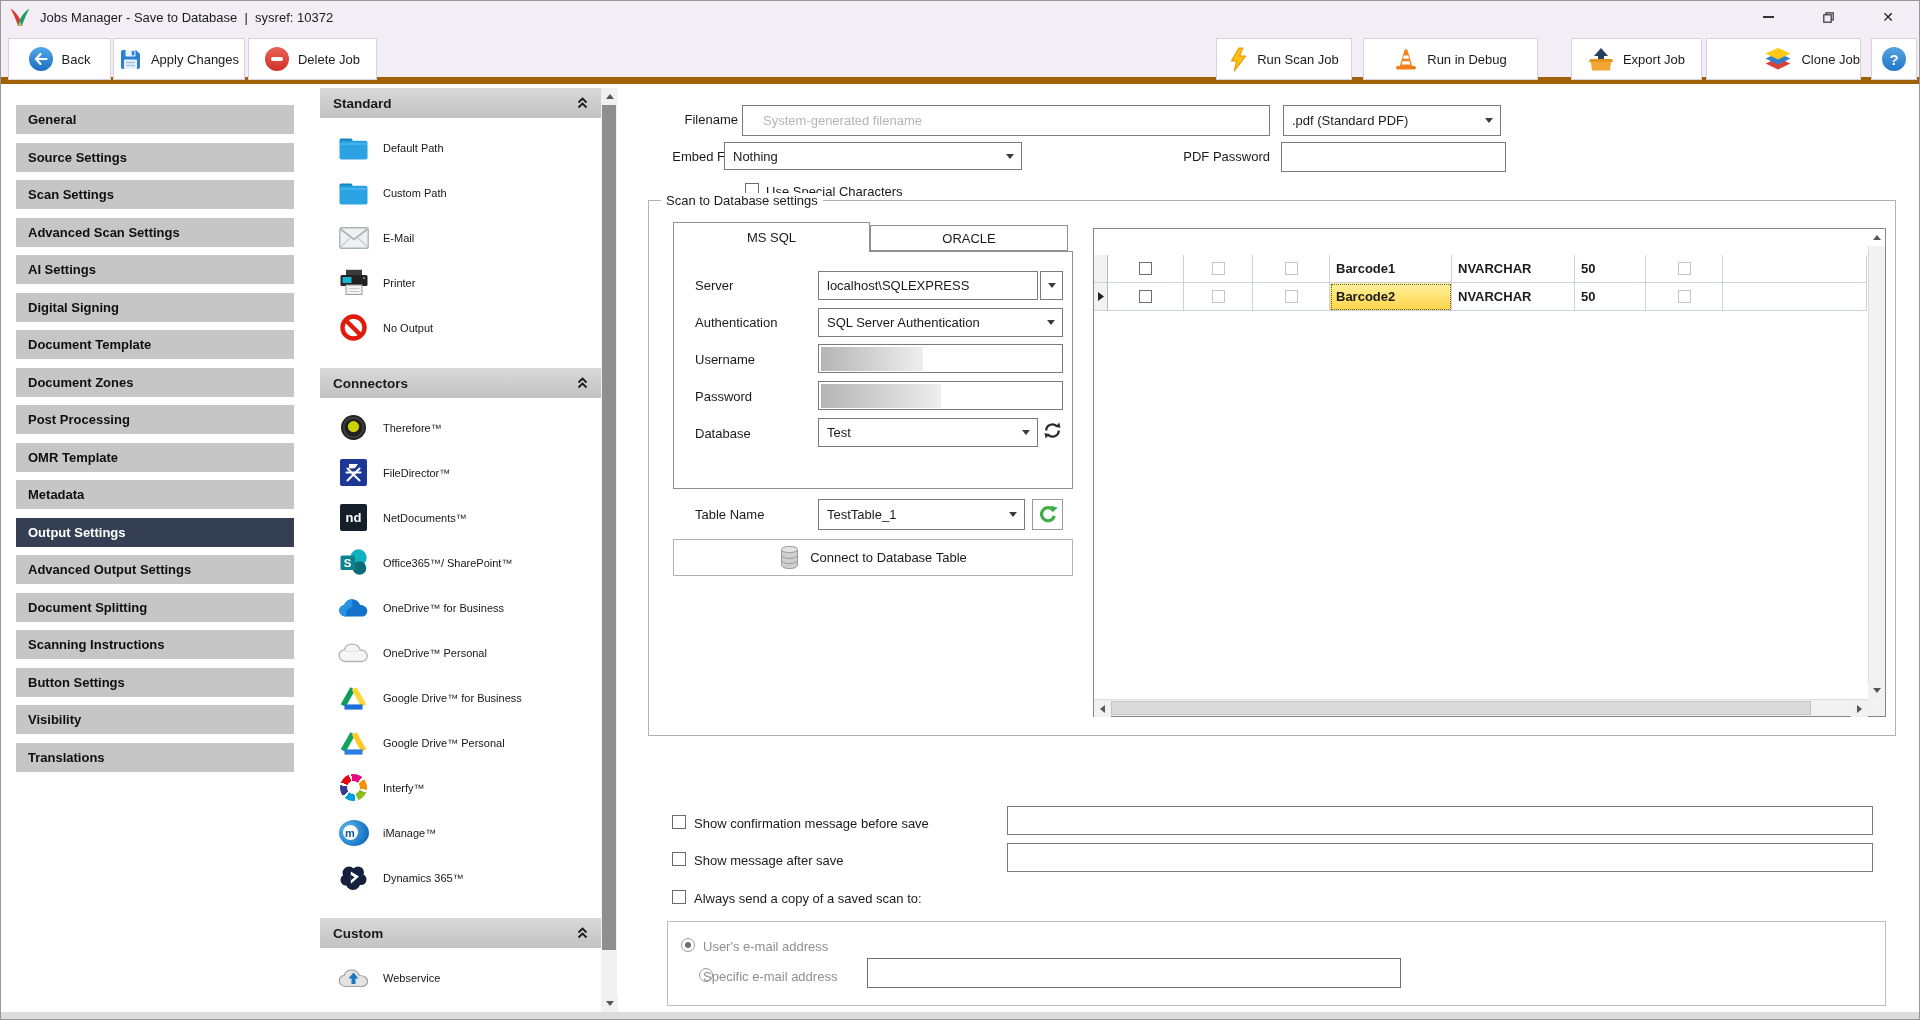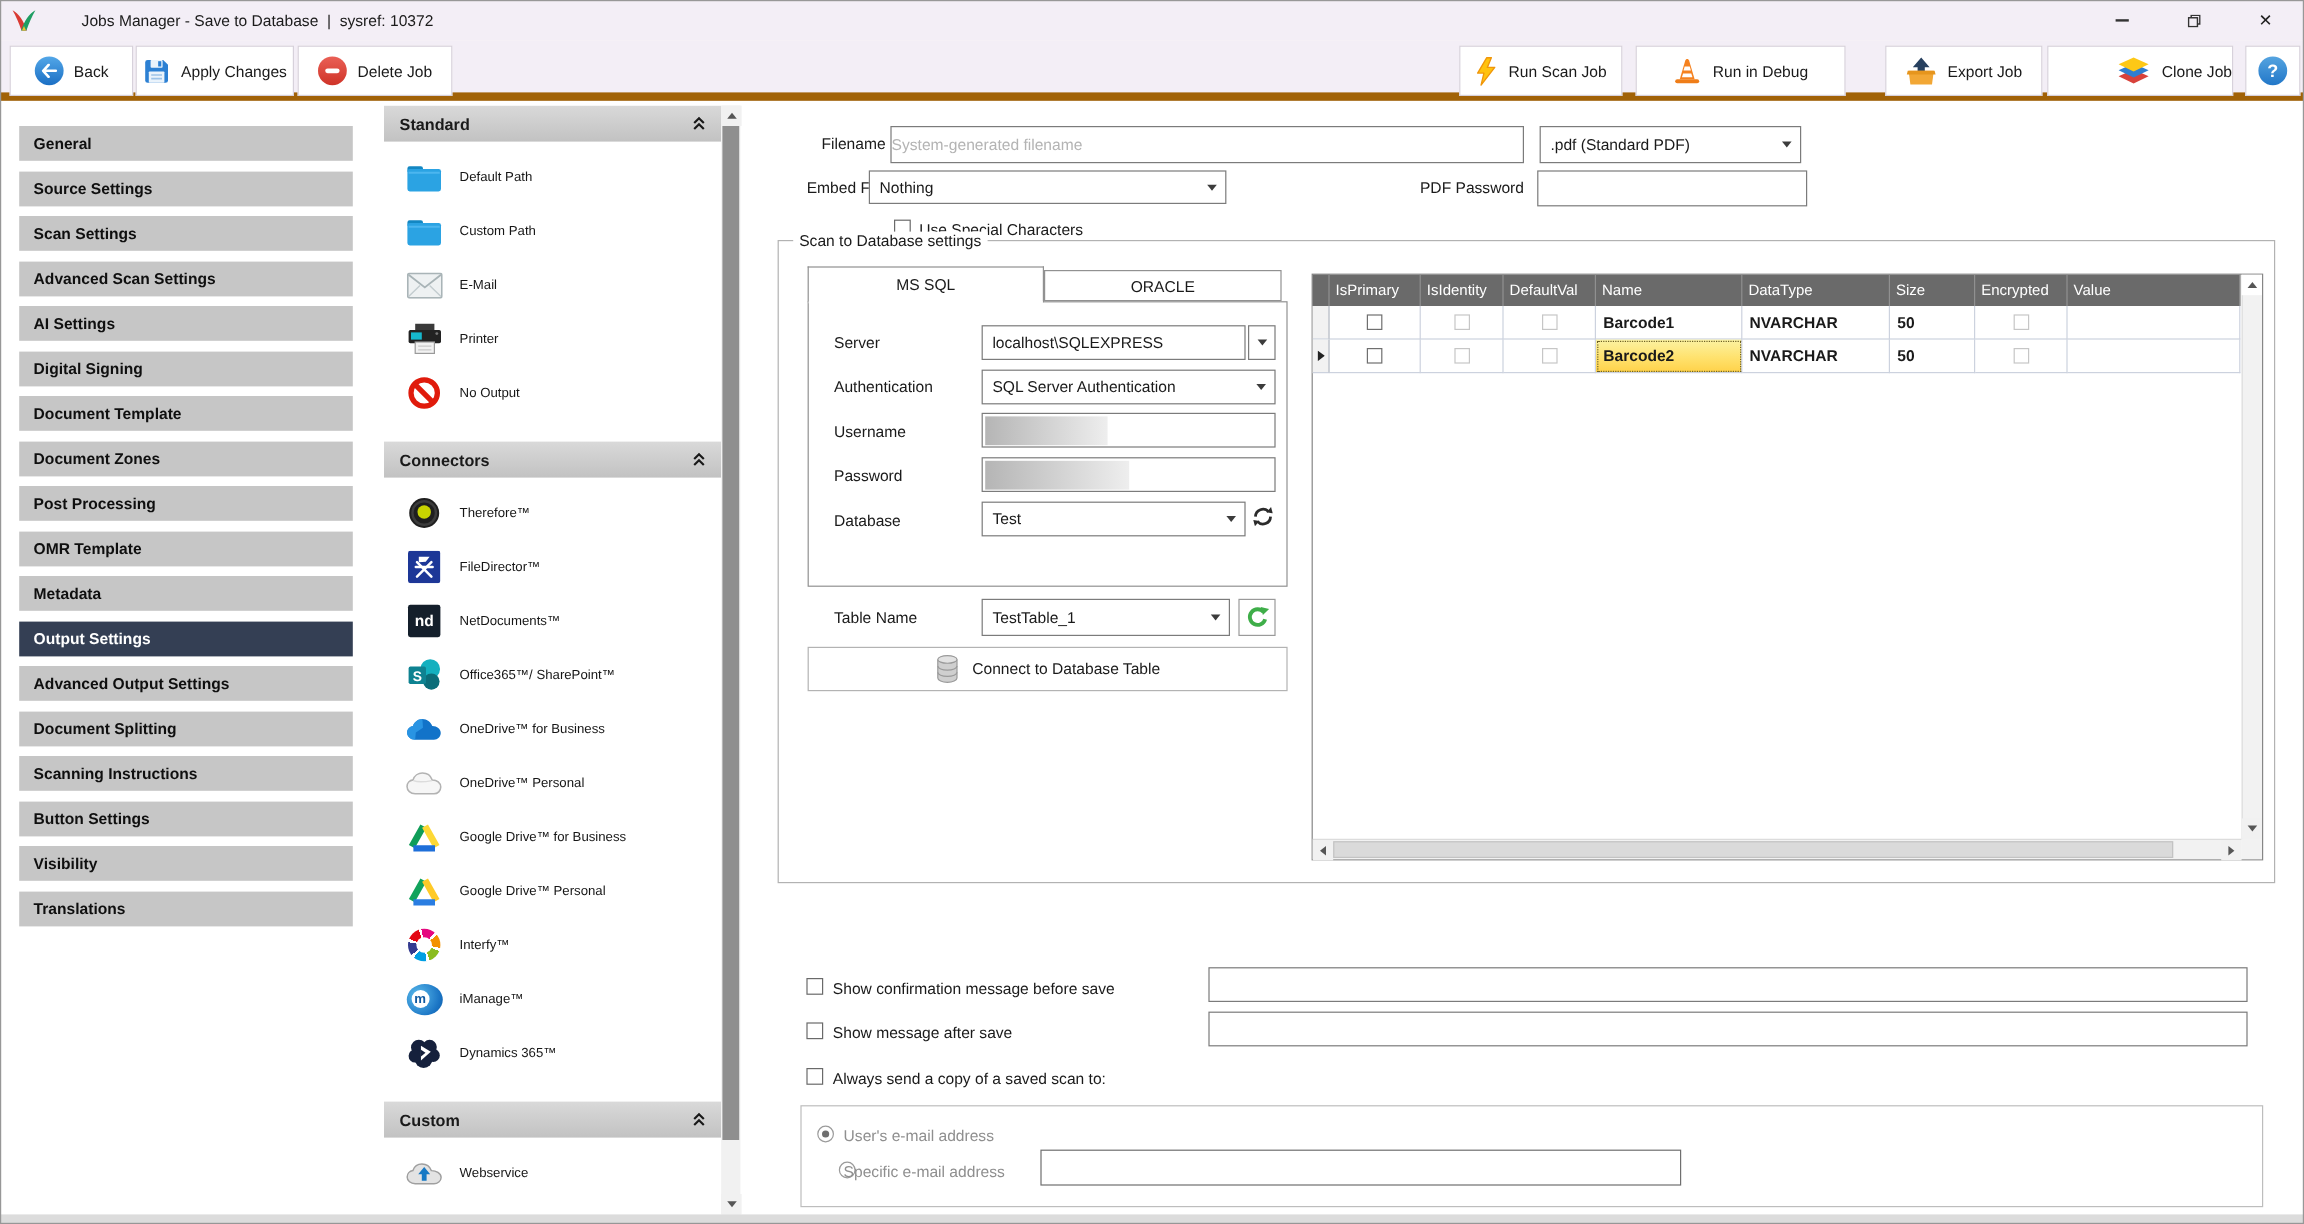--- a/index.html
+++ b/index.html
@@ -2,21 +2,21 @@
 <html><head>
 <meta charset="utf-8">
 <style>
   *{margin:0;padding:0;box-sizing:border-box;}
   html,body{width:1920px;height:1020px;}
   body{font-family:"Liberation Sans","DejaVu Sans",sans-serif;font-size:13px;color:#1a1a1a;background:#fff;position:relative;overflow:hidden;}
   .abs{position:absolute;}
   .frame{position:absolute;inset:0;border:1px solid #979797;pointer-events:none;z-index:99;}
 
   
-  .titlebar{position:absolute;left:0;top:0;width:1920px;height:34px;background:#f3eef6;display:flex;align-items:center;gap:28px;}
+  .titlebar{position:absolute;left:0;top:0;width:1920px;height:34px;background:#f3eef6;display:flex;align-items:center;}
   .app-icon{margin:0 9px 0 9px;display:flex;}
   .title-text{font-size:13px;color:#1b1b1b;white-space:pre;}
   .win-controls{position:absolute;right:2px;top:0;height:34px;display:flex;}
   .win-btn{width:60px;height:34px;display:flex;align-items:center;justify-content:center;color:#222;font-size:14px;}
   .min-glyph{width:11px;height:1.5px;background:#333;display:inline-block;}
 
   
   .toolbar{position:absolute;left:0;top:34px;width:1920px;height:50px;background:#f3eef6;border-bottom:7px solid #a16207;}
   .tbtn{position:absolute;top:4px;height:42px;background:#fff;border:1px solid #d7d1db;display:flex;align-items:center;justify-content:center;gap:9px;font-size:13px;color:#1a1a1a;cursor:default;}
   .circ-ic{width:24px;height:24px;border-radius:50%;display:inline-flex;align-items:center;justify-content:center;color:#fff;font-weight:bold;flex:0 0 auto;}
@@ -46,21 +46,21 @@
   .mid-thumb{position:absolute;left:1px;top:17px;width:14px;height:845px;background:#8f8f8f;}
   .sb-btn{position:absolute;width:17px;height:17px;display:flex;align-items:center;justify-content:center;background:#f1f1f1;}
   .tri{width:0;height:0;display:inline-block;}
   .tri.up{border-left:4px solid transparent;border-right:4px solid transparent;border-bottom:5px solid #565656;}
   .tri.down{border-left:4px solid transparent;border-right:4px solid transparent;border-top:5px solid #565656;}
   .tri.left{border-top:4px solid transparent;border-bottom:4px solid transparent;border-right:5px solid #565656;}
   .tri.right{border-top:4px solid transparent;border-bottom:4px solid transparent;border-left:5px solid #565656;}
 
   
   .flabel{position:absolute;font-size:13px;color:#1a1a1a;}
-  .tbox{position:absolute;background:#fff;border:1px solid #7b7b7b;font-size:13px;padding:0 0;display:flex;align-items:center;}
+  .tbox{position:absolute;background:#fff;border:1px solid #7b7b7b;font-size:13px;padding:0 20px;display:flex;align-items:center;}
   input.tbox{outline:none;color:#1a1a1a;}
   input.tbox::placeholder{color:#b4b4b4;}
   .combo{position:absolute;background:#fff;border:1px solid #7b7b7b;display:flex;align-items:center;padding:0 0 0 8px;font-size:13px;}
   .arr{width:0;height:0;border-left:4px solid transparent;border-right:4px solid transparent;border-top:5px solid #3c3c3c;margin-left:auto;margin-right:7px;}
   .dd-btn{position:absolute;background:#fff;border:1px solid #7b7b7b;display:flex;align-items:center;justify-content:center;}
   .wcheck{width:14px;height:14px;border:1px solid #6a6a6a;background:#fff;display:inline-block;flex:0 0 auto;}
   .wradio{width:14px;height:14px;border:1px solid #9b9b9b;border-radius:50%;background:#fff;position:relative;display:inline-block;}
   .wradio.on::after{content:"";position:absolute;inset:3px;border-radius:50%;background:#6f6f6f;}
   .blob{position:absolute;left:2px;top:2px;height:24px;background:linear-gradient(90deg,#b5b5b5,#eeeeee);}
 
@@ -534,31 +534,20 @@
   <svg width="21" height="25" viewBox="0 0 21 25">
       <path d="M2.5 4.5 V20 c0 2 3.6 3.6 8 3.6 s8 -1.6 8 -3.6 V4.5" fill="#cfcfcf" stroke="#9a9a9a"></path>
       <ellipse cx="10.5" cy="4.5" rx="8" ry="3.2" fill="#e2e2e2" stroke="#9a9a9a"></ellipse>
       <path d="M2.5 10 c0 2 3.6 3.4 8 3.4 s8 -1.4 8 -3.4 M2.5 15.2 c0 2 3.6 3.4 8 3.4 s8 -1.4 8 -3.4" fill="none" stroke="#9a9a9a"></path>
     </svg>
   <span>Connect to Database Table</span>
 </div>
 
 
 <div class="grid">
-  <div class="g-head">
-      <div class="gh-cell gh-corner" style="width: 14px;"></div>
-      <div class="gh-cell" style="width: 76px;">IsPrimary</div>
-      <div class="gh-cell" style="width: 69px;">IsIdentity</div>
-      <div class="gh-cell" style="width: 77px;">DefaultVal</div>
-      <div class="gh-cell" style="width: 122px;">Name</div>
-      <div class="gh-cell" style="width: 123px;">DataType</div>
-      <div class="gh-cell" style="width: 71px;">Size</div>
-      <div class="gh-cell" style="width: 77px;">Encrypted</div>
-      <div class="gh-cell" style="width: 144px;">Value</div>
-    </div>
   <div class="g-rows">
       <div class="g-row">
         <div class="g-rowhdr"></div>
         <div class="g-cell g-bool" style="width: 76px;">
           <span class="gcheck"></span>
         </div>
         <div class="g-cell g-bool" style="width: 69px;">
           <span class="gcheck dim"></span>
         </div>
         <div class="g-cell g-bool" style="width: 77px;">

